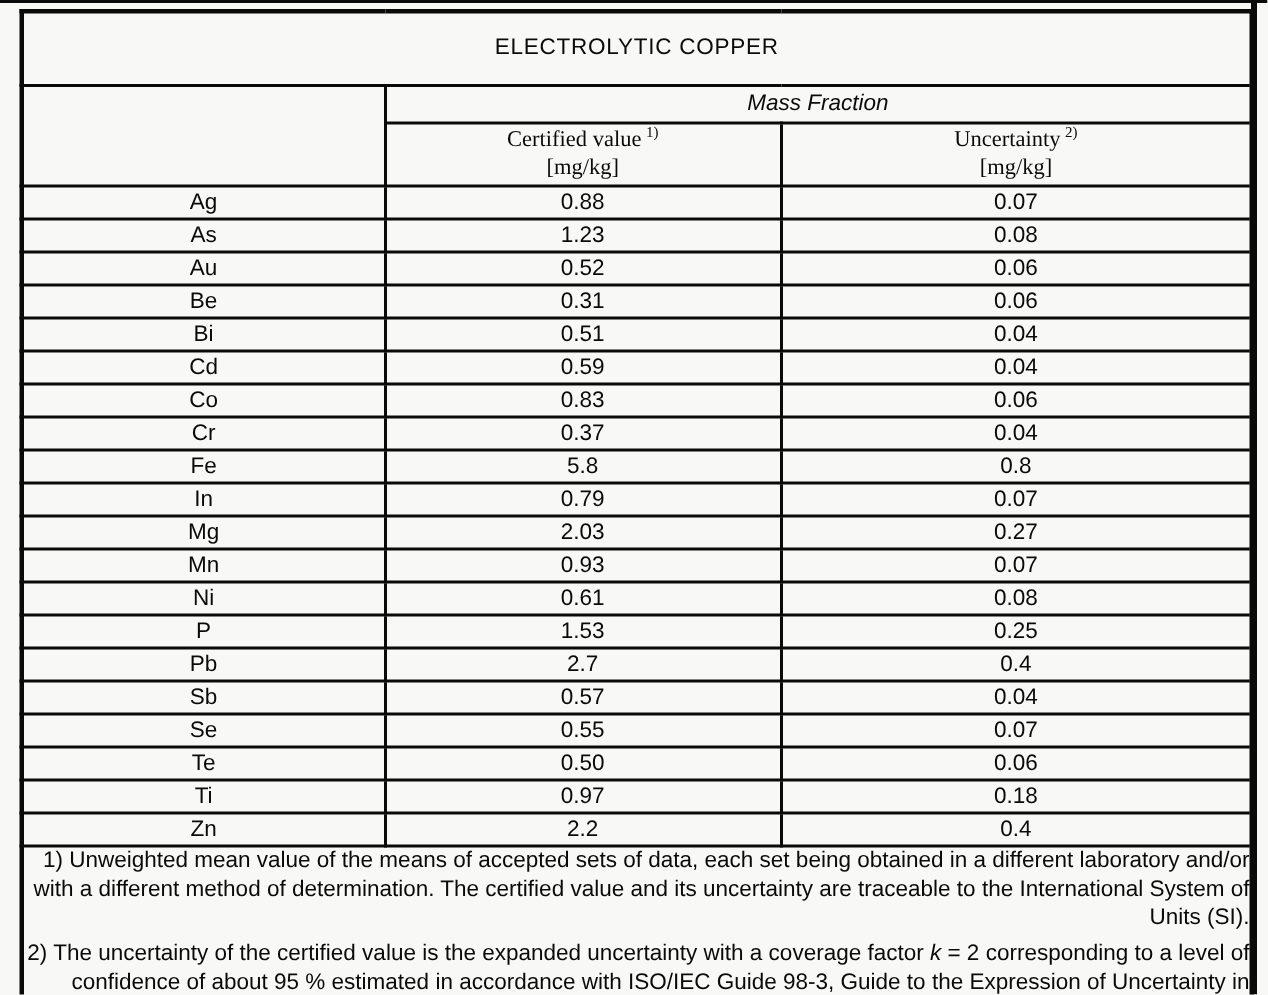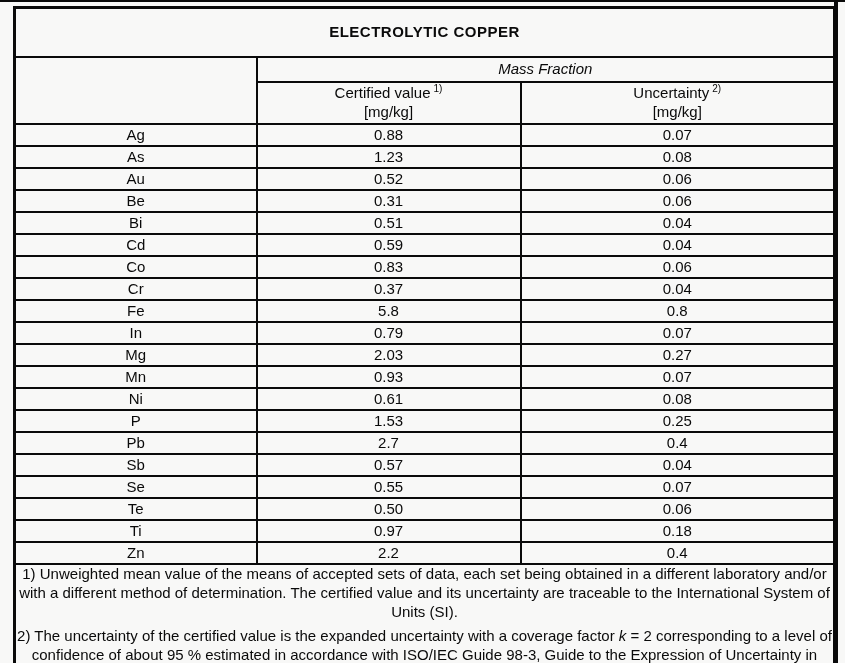--- a/index.html
+++ b/index.html
@@ -38,41 +38,41 @@
     padding: 0;
     text-align: center;
     vertical-align: middle;
     font-size: 15px;
     line-height: 1.25;
     color: #0a0a0a;
   }
   td.title-cell {
     height: 47px;
     font-size: 26px;
-    font-weight: bold;
+    font-weight: normal;
     letter-spacing: 0.5px;
   }
   td.massfrac-cell { height: 23px; font-style: italic; }
-  td.colhead-cell { height: 40px; line-height: 19px; }
+  td.colhead-cell { height: 40px; line-height: 19px; font-family: Liberation Serif, serif; }
   .sup {
     font-size: 10px;
     vertical-align: super;
     line-height: 0;
     margin-left: 3px;
   }
   tr.data-row td { height: 20px; line-height: 20px; }
   td.footnote-cell {
     height: 74px;
     text-align: justify;
     vertical-align: top;
     font-size: 12.8px;
     line-height: 16px;
     padding: 3px 8px 4px 8px;
   }
-  .footnote-cell p { margin: 0 0 6px 0; }
+  .footnote-cell p { margin: 0 0 6px 0; text-align: right; }
   .footnote-cell p:last-child { margin-bottom: 0; }
   .italic-k { font-style: italic; }
 </style>
 </head>
 <body>
 
 <div class="page">
   <div class="edge-top"></div>
   <div class="edge-right"></div>
 

